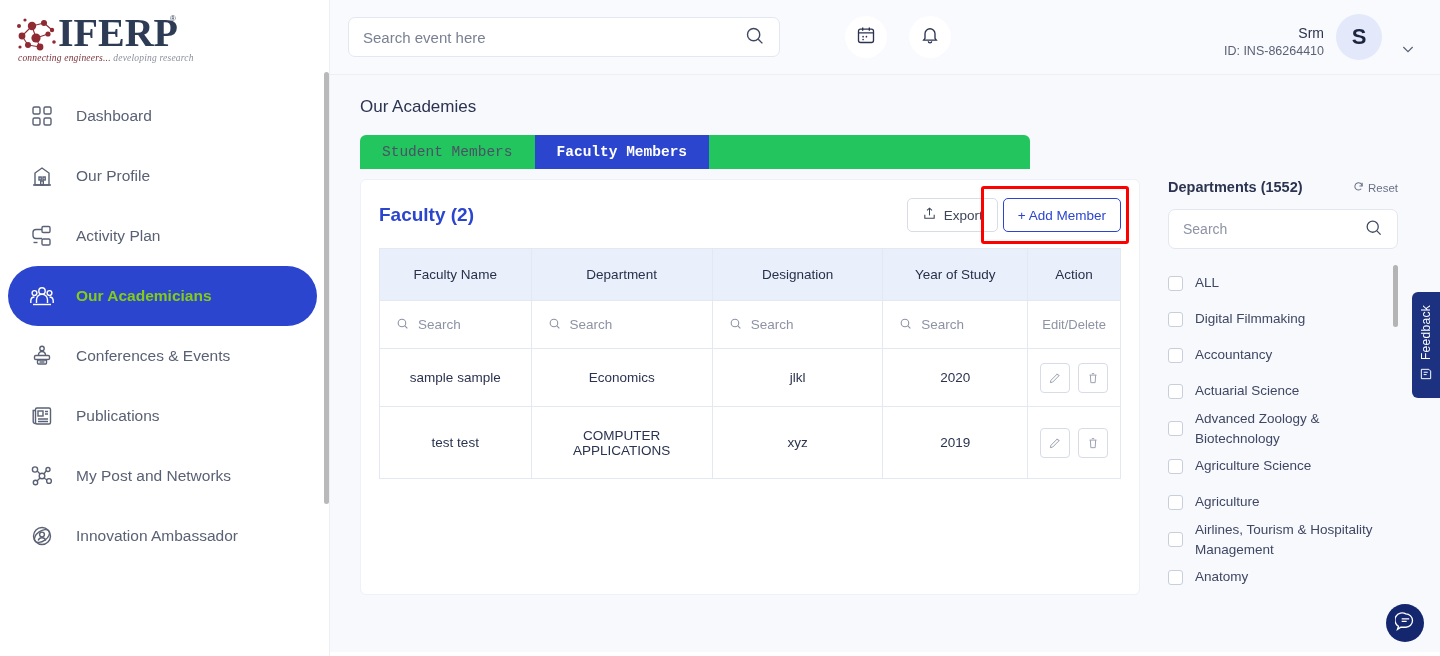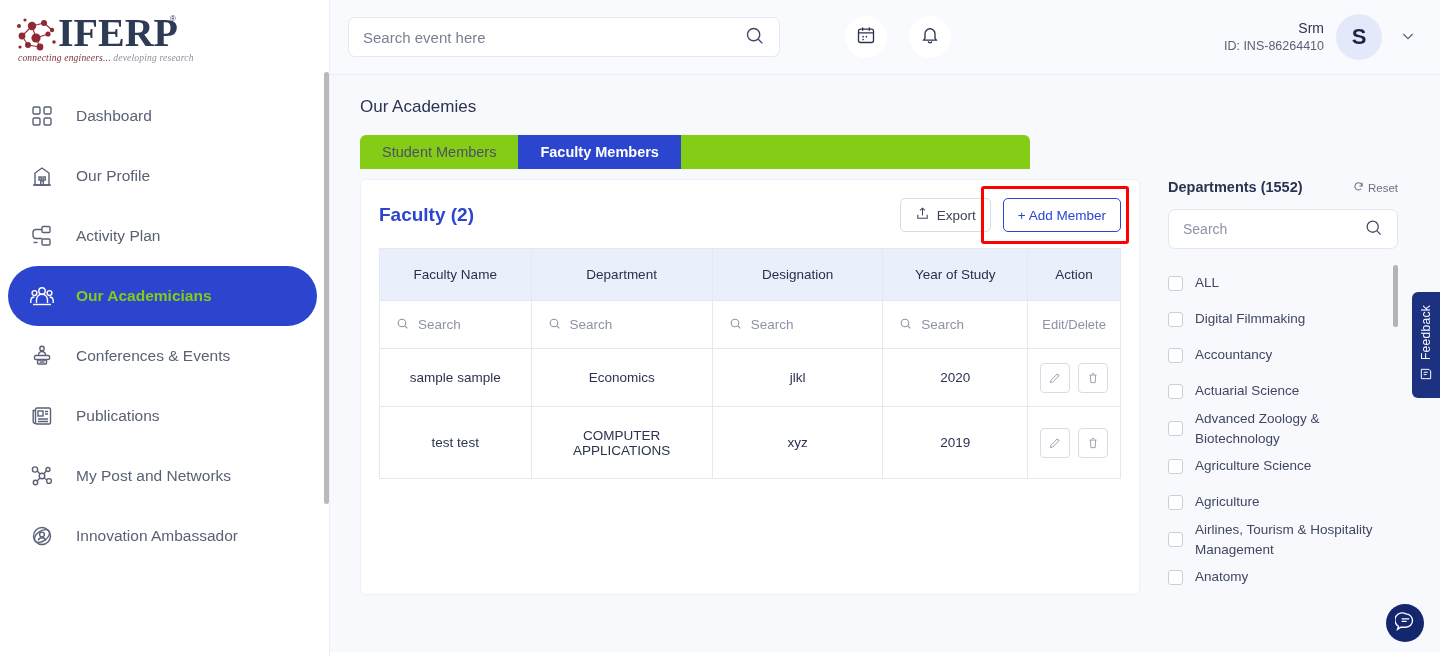--- a/index.html
+++ b/index.html
@@ -80,37 +80,37 @@
     flex: 1; border: none; outline: none; font-size: 15px;
     color: #5a6175; font-family: "Liberation Sans", sans-serif; background: transparent;
   }
   .searchbox input::placeholder { color: #7a8092; }
   .circle-btn {
     width: 42px; height: 42px; border-radius: 50%; background: #fff;
     display: flex; align-items: center; justify-content: center;
     cursor: pointer; box-shadow: 0 0 0 0 rgba(0,0,0,0);
   }
   .topbar-icons { display: flex; gap: 22px; margin-left: 65px; }
-  .user-area { margin-left: auto; display: flex; align-items: center; gap: 12px; }
+  .user-area { margin-left: auto; display: flex; align-items: flex-end; gap: 12px; }
   .user-meta { text-align: right; line-height: 1.35; }
   .user-name { font-size: 14px; color: #2b3350; font-weight: 400; }
   .user-id { font-size: 12.5px; color: #5a6175; }
   .avatar {
     width: 46px; height: 46px; border-radius: 50%;
     background: #e3e8fb; color: #1c2440;
     display: flex; align-items: center; justify-content: center;
     font-size: 22px; font-weight: 700;
   }
   .caret { color: #5a6175; font-size: 13px; padding: 0 6px; cursor: pointer; }
 
   
   .content { padding: 22px 0 0 30px; position: relative; height: 581px; }
   .page-title { font-size: 17px; color: #2b3350; margin-bottom: 18px; }
 
-  .tabs { display: flex; background: #84cc16; border-radius: 6px 6px 0 0; width: 670px; overflow: hidden; }
+  .tabs { display: flex; background: #22c55e; border-radius: 6px 6px 0 0; width: 670px; overflow: hidden; font-family: Liberation Mono, monospace; }
   .tab {
     padding: 0 22px; height: 34px; line-height: 34px;
     font-size: 14.5px; color: #4b5265; cursor: pointer; font-weight: 400;
   }
   .tab.active { background: #2b45cf; color: #fff; font-weight: 700; }
 
   .panels { display: flex; gap: 28px; margin-top: 10px; }
 
   .card {
     width: 780px; background: #fff; border-radius: 6px;
@@ -406,21 +406,21 @@
         <div class="tab">Student Members</div>
         <div class="tab active">Faculty Members</div>
       </div>
 
       <div class="panels">
 
         <section class="card">
           <div class="card-head">
             <div class="card-title">Faculty (2)</div>
             <div class="card-actions">
-              <div class="btn btn-export" style="margin-right:12px">
+              <div class="btn btn-export" style="margin-right:5px">
                 <span>
                   <svg width="15" height="15" viewBox="0 0 24 24" fill="none" stroke="#3e4559" stroke-width="1.7">
                       <path d="M12 15V3.5"></path>
                       <path d="M8 7l4-3.5L16 7"></path>
                       <path d="M4.5 14v5.5h15V14"></path>
                     </svg>
                 </span>
                 <span>Export</span>
               </div>
               <div class="btn btn-add">

